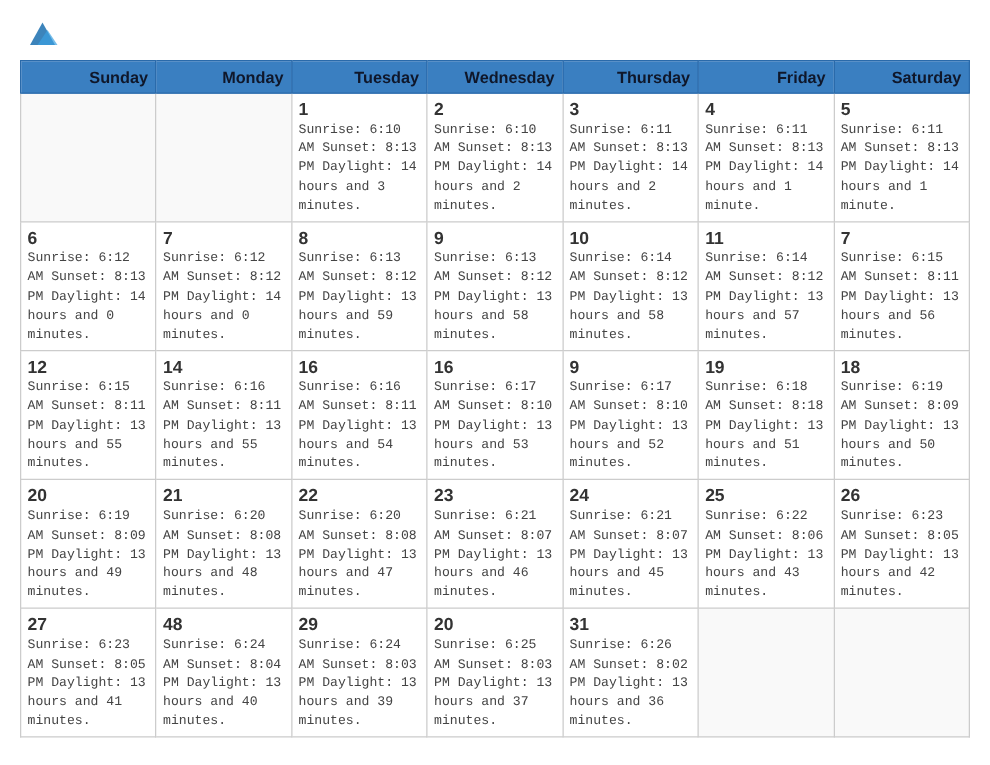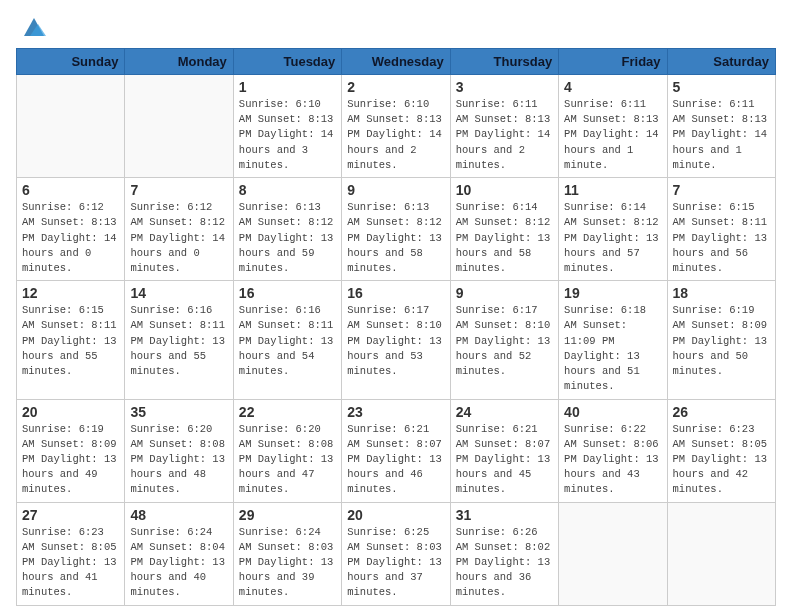--- a/index.html
+++ b/index.html
@@ -251,42 +251,42 @@
         <td>
           <span class="day-num">9</span>
           <div class="day-info">Sunrise: 6:17 AM
 Sunset: 8:10 PM
 Daylight: 13 hours
 and 52 minutes.</div>
         </td>
         <td>
           <span class="day-num">19</span>
           <div class="day-info">Sunrise: 6:18 AM
-Sunset: 11:09 PM
+Sunset: 8:18 PM
 Daylight: 13 hours
 and 51 minutes.</div>
         </td>
         <td>
           <span class="day-num">18</span>
           <div class="day-info">Sunrise: 6:19 AM
 Sunset: 8:09 PM
 Daylight: 13 hours
 and 50 minutes.</div>
         </td>
       </tr>
       <tr>
         <td>
           <span class="day-num">20</span>
           <div class="day-info">Sunrise: 6:19 AM
 Sunset: 8:09 PM
 Daylight: 13 hours
 and 49 minutes.</div>
         </td>
         <td>
-          <span class="day-num">35</span>
+          <span class="day-num">21</span>
           <div class="day-info">Sunrise: 6:20 AM
 Sunset: 8:08 PM
 Daylight: 13 hours
 and 48 minutes.</div>
         </td>
         <td>
           <span class="day-num">22</span>
           <div class="day-info">Sunrise: 6:20 AM
 Sunset: 8:08 PM
 Daylight: 13 hours
@@ -300,21 +300,21 @@
 and 46 minutes.</div>
         </td>
         <td>
           <span class="day-num">24</span>
           <div class="day-info">Sunrise: 6:21 AM
 Sunset: 8:07 PM
 Daylight: 13 hours
 and 45 minutes.</div>
         </td>
         <td>
-          <span class="day-num">40</span>
+          <span class="day-num">25</span>
           <div class="day-info">Sunrise: 6:22 AM
 Sunset: 8:06 PM
 Daylight: 13 hours
 and 43 minutes.</div>
         </td>
         <td>
           <span class="day-num">26</span>
           <div class="day-info">Sunrise: 6:23 AM
 Sunset: 8:05 PM
 Daylight: 13 hours

